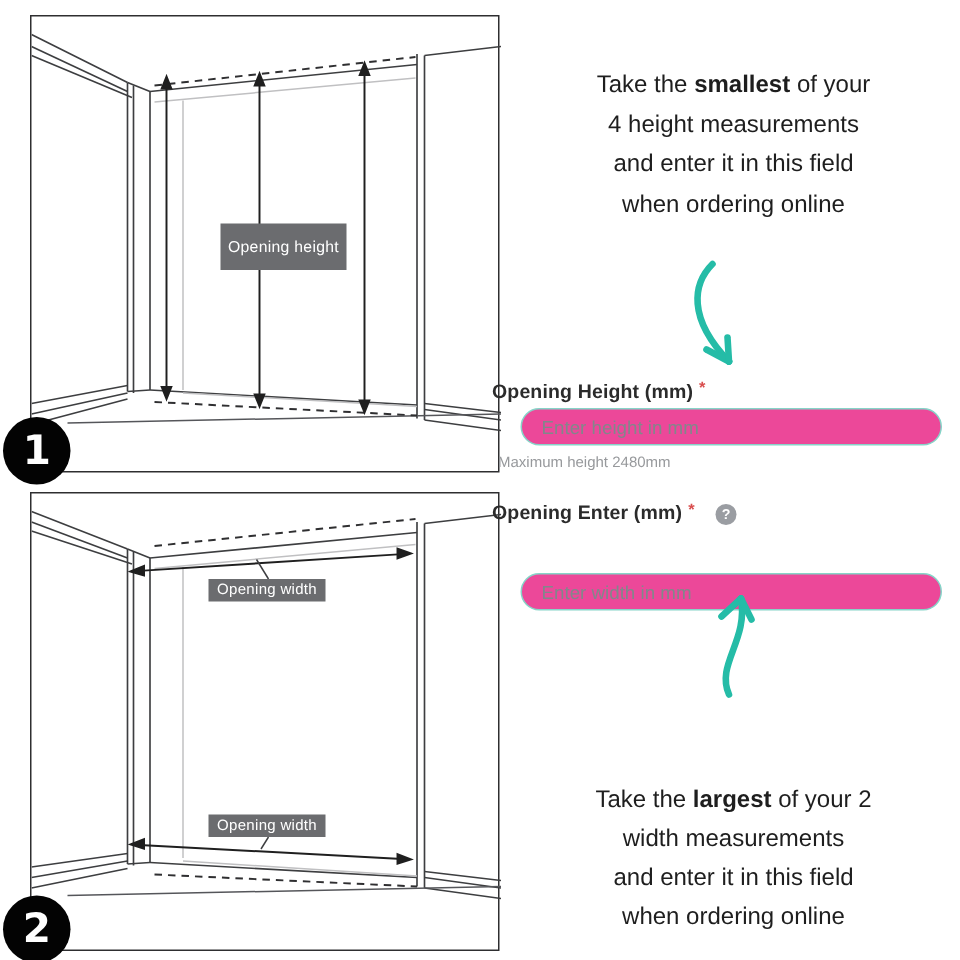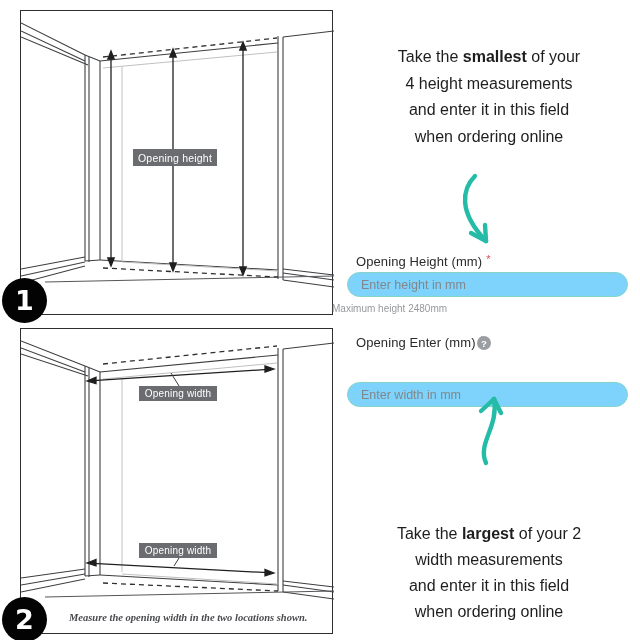--- a/index.html
+++ b/index.html
@@ -18,25 +18,25 @@
          color:#ffffff;font-weight:bold;font-size:27px;display:flex;align-items:center;justify-content:center;
          font-family:"DejaVu Sans",sans-serif;}
   #badge1{top:278px;}
   #badge2{top:597px;}
   
   .guide{position:absolute;left:340px;width:298px;text-align:center;
          font-size:16px;line-height:26.5px;color:#1e1e1e;}
   #guide-top{top:44px;}
   #guide-bottom{top:477px;line-height:26px;margin-top:44px;}
   .guide b{font-weight:700;}
-  .field-label{position:absolute;left:356px;font-size:13px;font-weight:normal;color:#2b2b2b;letter-spacing:.1px;}
+  .field-label{position:absolute;left:328px;font-size:13px;font-weight:bold;color:#2b2b2b;letter-spacing:.1px;}
   .req{color:#d94f4f;font-size:11px;vertical-align:3px;margin-left:4px;}
   .pill-input{position:absolute;left:347px;width:281px;height:25px;box-sizing:border-box;
               border:1.5px solid #86d4c8;border-radius:13px;padding:0 13px;font-size:12.5px;
-              font-family:"Liberation Sans",sans-serif;color:#333;outline:none;background:#7dd3fc;}
+              font-family:"Liberation Sans",sans-serif;color:#333;outline:none;background:#ec4899;}
   .pill-input::placeholder{color:#82878b;opacity:1;}
   .helper{position:absolute;left:332px;top:303px;font-size:10px;color:#97999c;}
   .help-icon{position:absolute;left:477px;top:336px;width:14px;height:14px;border-radius:50%;
              background:#9a9da2;color:#fff;font-size:9.5px;font-weight:bold;
              display:flex;align-items:center;justify-content:center;cursor:pointer;}
   .teal-arrow{position:absolute;}
 </style>
 </head>
 <body>
 
@@ -89,21 +89,21 @@
         <polygon points="90,40 86.8,48 93.2,48"></polygon>
           <polygon points="90,255 86.8,247 93.2,247"></polygon>
         <line x1="152" y1="43" x2="152" y2="254"></line>
         <polygon points="152,38 148.8,46 155.2,46"></polygon>
           <polygon points="152,260 148.8,252 155.2,252"></polygon>
         <line x1="222" y1="37" x2="222" y2="258"></line>
         <polygon points="222,31 218.8,39 225.2,39"></polygon>
           <polygon points="222,264 218.8,256 225.2,256"></polygon>
       </g>
     </svg>
-    <div class="measure-tag" style="left:112px;top:138px;width:84px;height:17px;">Opening height</div>
+    <div class="measure-tag" style="left:126px;top:138px;width:84px;height:31px;">Opening height</div>
   </div>
   <div class="badge" id="badge1">1</div>
 
   <div class="panel" id="panel2">
     <svg width="313" height="303" viewBox="0 0 313 303">
       <g stroke="#3d3e40" stroke-width="1.1" fill="none">
         <path d="M0,12 L64,37"></path>
           <path d="M0,19 L64,43"></path>
           <path d="M0,25 L67,47"></path>
         <path d="M64,37 L64,247"></path>
@@ -145,21 +145,20 @@
           <polygon points="253,244 244,240.4 244,246.8"></polygon>
       </g>
 
       <g stroke="#3d3e40" stroke-width="1" fill="none">
         <path d="M158,57 L150,44"></path>
           <path d="M158,229 L153,237"></path>
       </g>
     </svg>
     <div class="measure-tag" style="left:118px;top:57px;width:78px;height:15px;font-size:10px;">Opening width</div>
     <div class="measure-tag" style="left:118px;top:214px;width:78px;height:15px;font-size:10px;">Opening width</div>
-    <div class="caption" style="top:283px;">Measure the opening width in the two locations shown.</div>
   </div>
   <div class="badge" id="badge2">2</div>
 
   <div class="guide" id="guide-top">
     <span>Take the </span><b>smallest</b><span> of your</span><br>
     <span>4 height measurements</span><br>
     <span>and enter it in this field</span><br>
     <span>when ordering online</span>
   </div>
 

